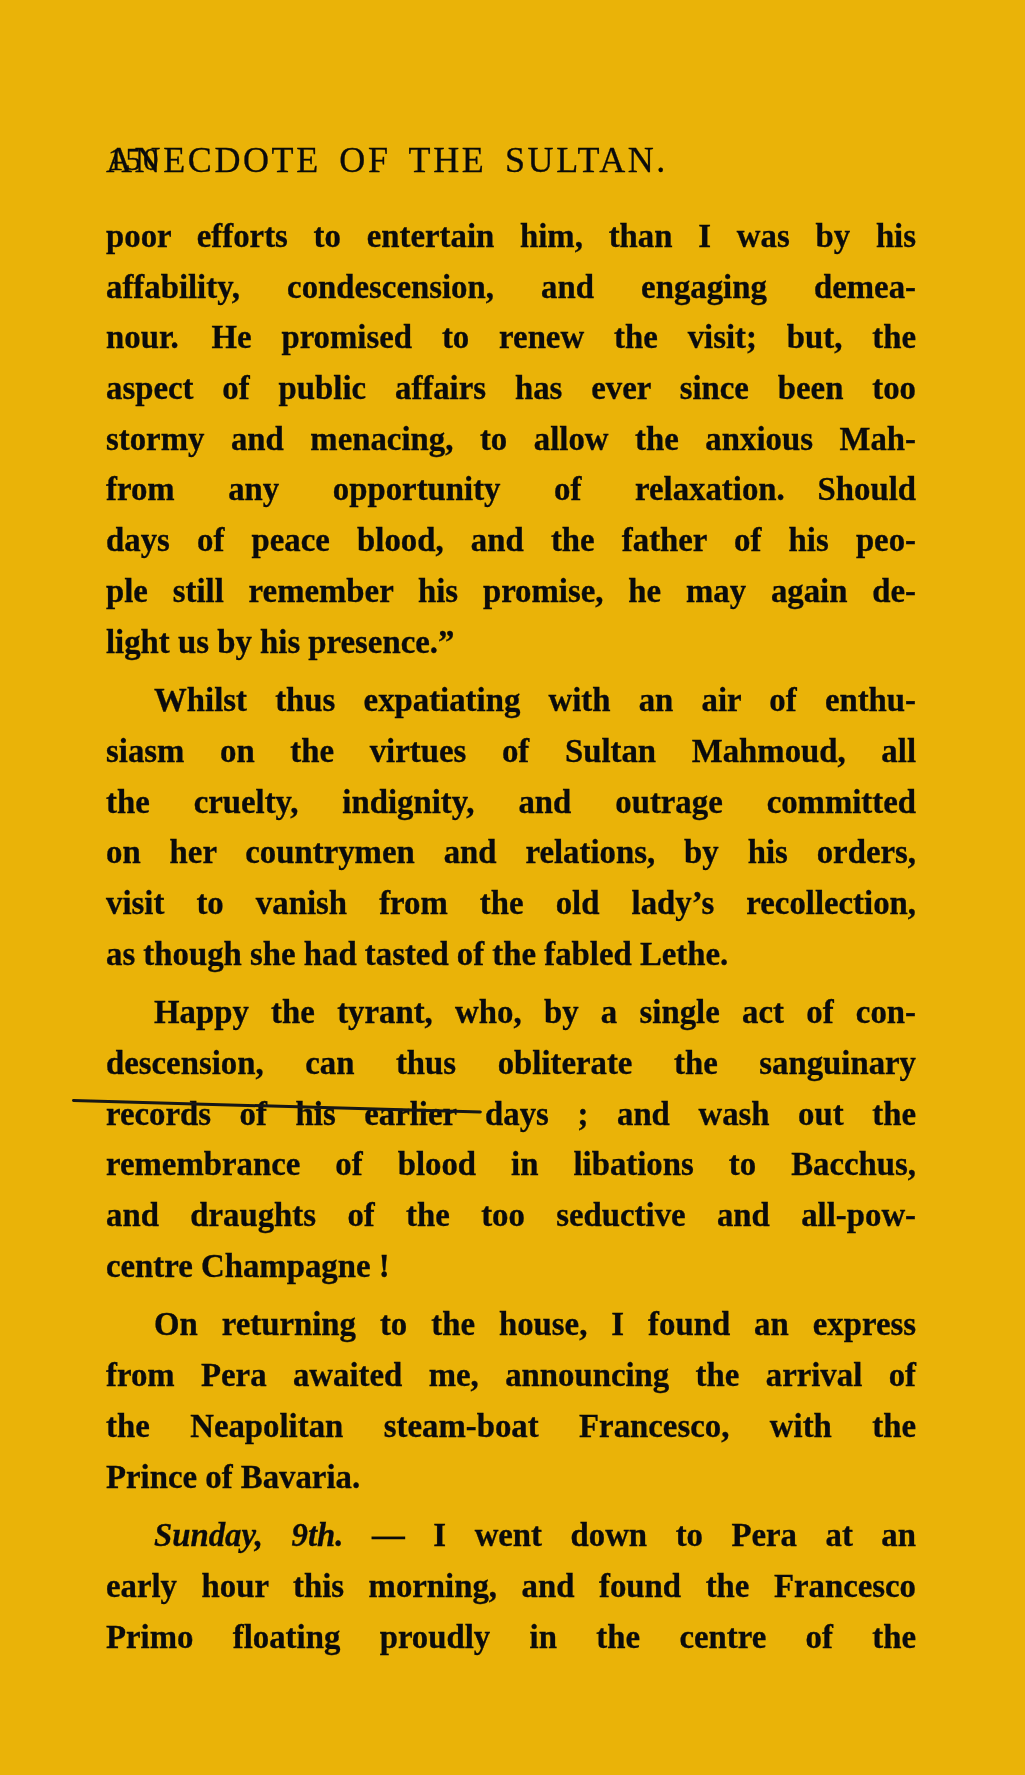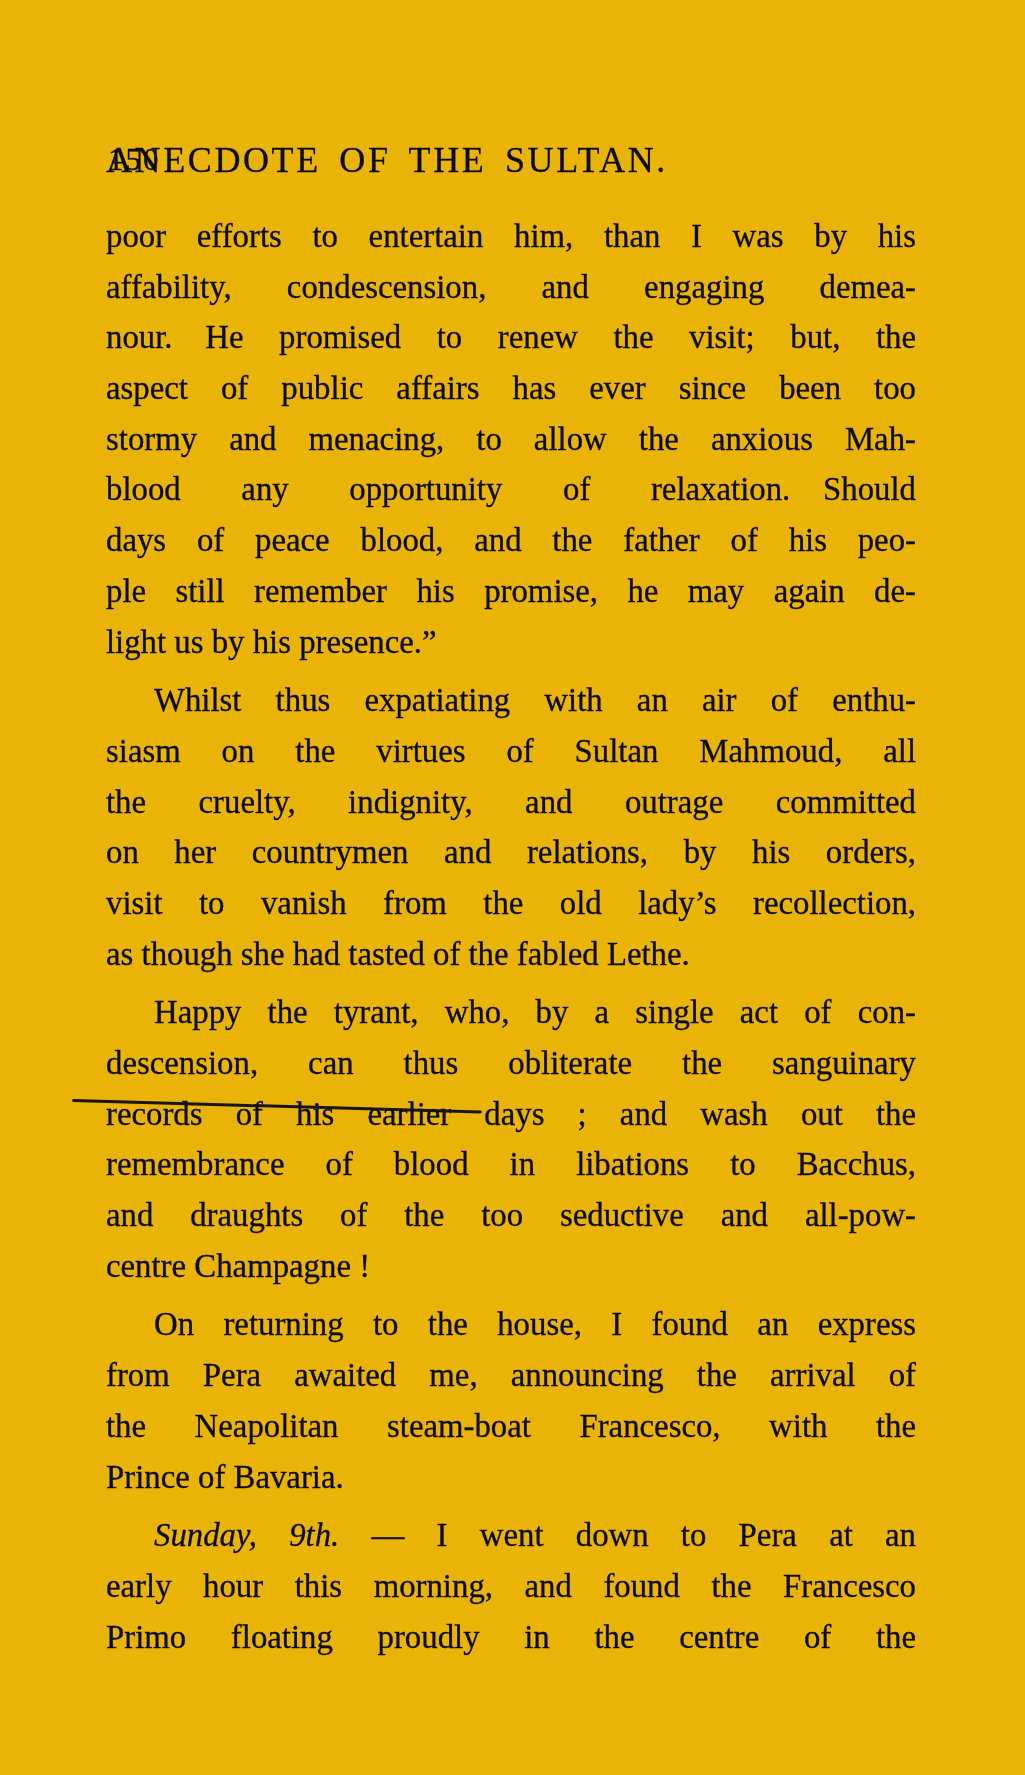--- a/index.html
+++ b/index.html
@@ -37,20 +37,21 @@
   .text-block {
     position: absolute;
     top: 211px; left: 106px; width: 810px;
     font-size: 32.8px;
     line-height: 50.7px;
   }
   .ln {
     text-align: justify;
     text-align-last: justify;
     height: 50.7px;
+    font-weight: bold;
   }
   .ln.last {
     text-align: left;
     text-align-last: left;
   }
   .ln.ind { text-indent: 48px; margin-top: 8px; }
   .it { font-style: italic; }
   .strike-mark {
     position: absolute;
     left: 72px; top: 1099px;
@@ -70,21 +71,21 @@
     <span class="page-num">150</span>
     <span class="head-title">ANECDOTE OF THE SULTAN.</span>
   </header>
 
   <main class="text-block">
     <div class="ln">poor efforts to entertain him, than I was by his</div>
     <div class="ln">affability, condescension, and engaging demea-</div>
     <div class="ln">nour. He promised to renew the visit; but, the</div>
     <div class="ln">aspect of public affairs has ever since been too</div>
     <div class="ln">stormy and menacing, to allow the anxious Mah-</div>
-    <div class="ln">blood any opportunity of relaxation. Should</div>
+    <div class="ln">from any opportunity of relaxation. Should</div>
     <div class="ln">days of peace blood, and the father of his peo-</div>
     <div class="ln">ple still remember his promise, he may again de-</div>
     <div class="ln last">light us by his presence.”</div>
     <div class="ln ind">Whilst thus expatiating with an air of enthu-</div>
     <div class="ln">siasm on the virtues of Sultan Mahmoud, all</div>
     <div class="ln">the cruelty, indignity, and outrage committed</div>
     <div class="ln">on her countrymen and relations, by his orders,</div>
     <div class="ln">visit to vanish from the old lady’s recollection,</div>
     <div class="ln last">as though she had tasted of the fabled Lethe.</div>
     <div class="ln ind">Happy the tyrant, who, by a single act of con-</div>

